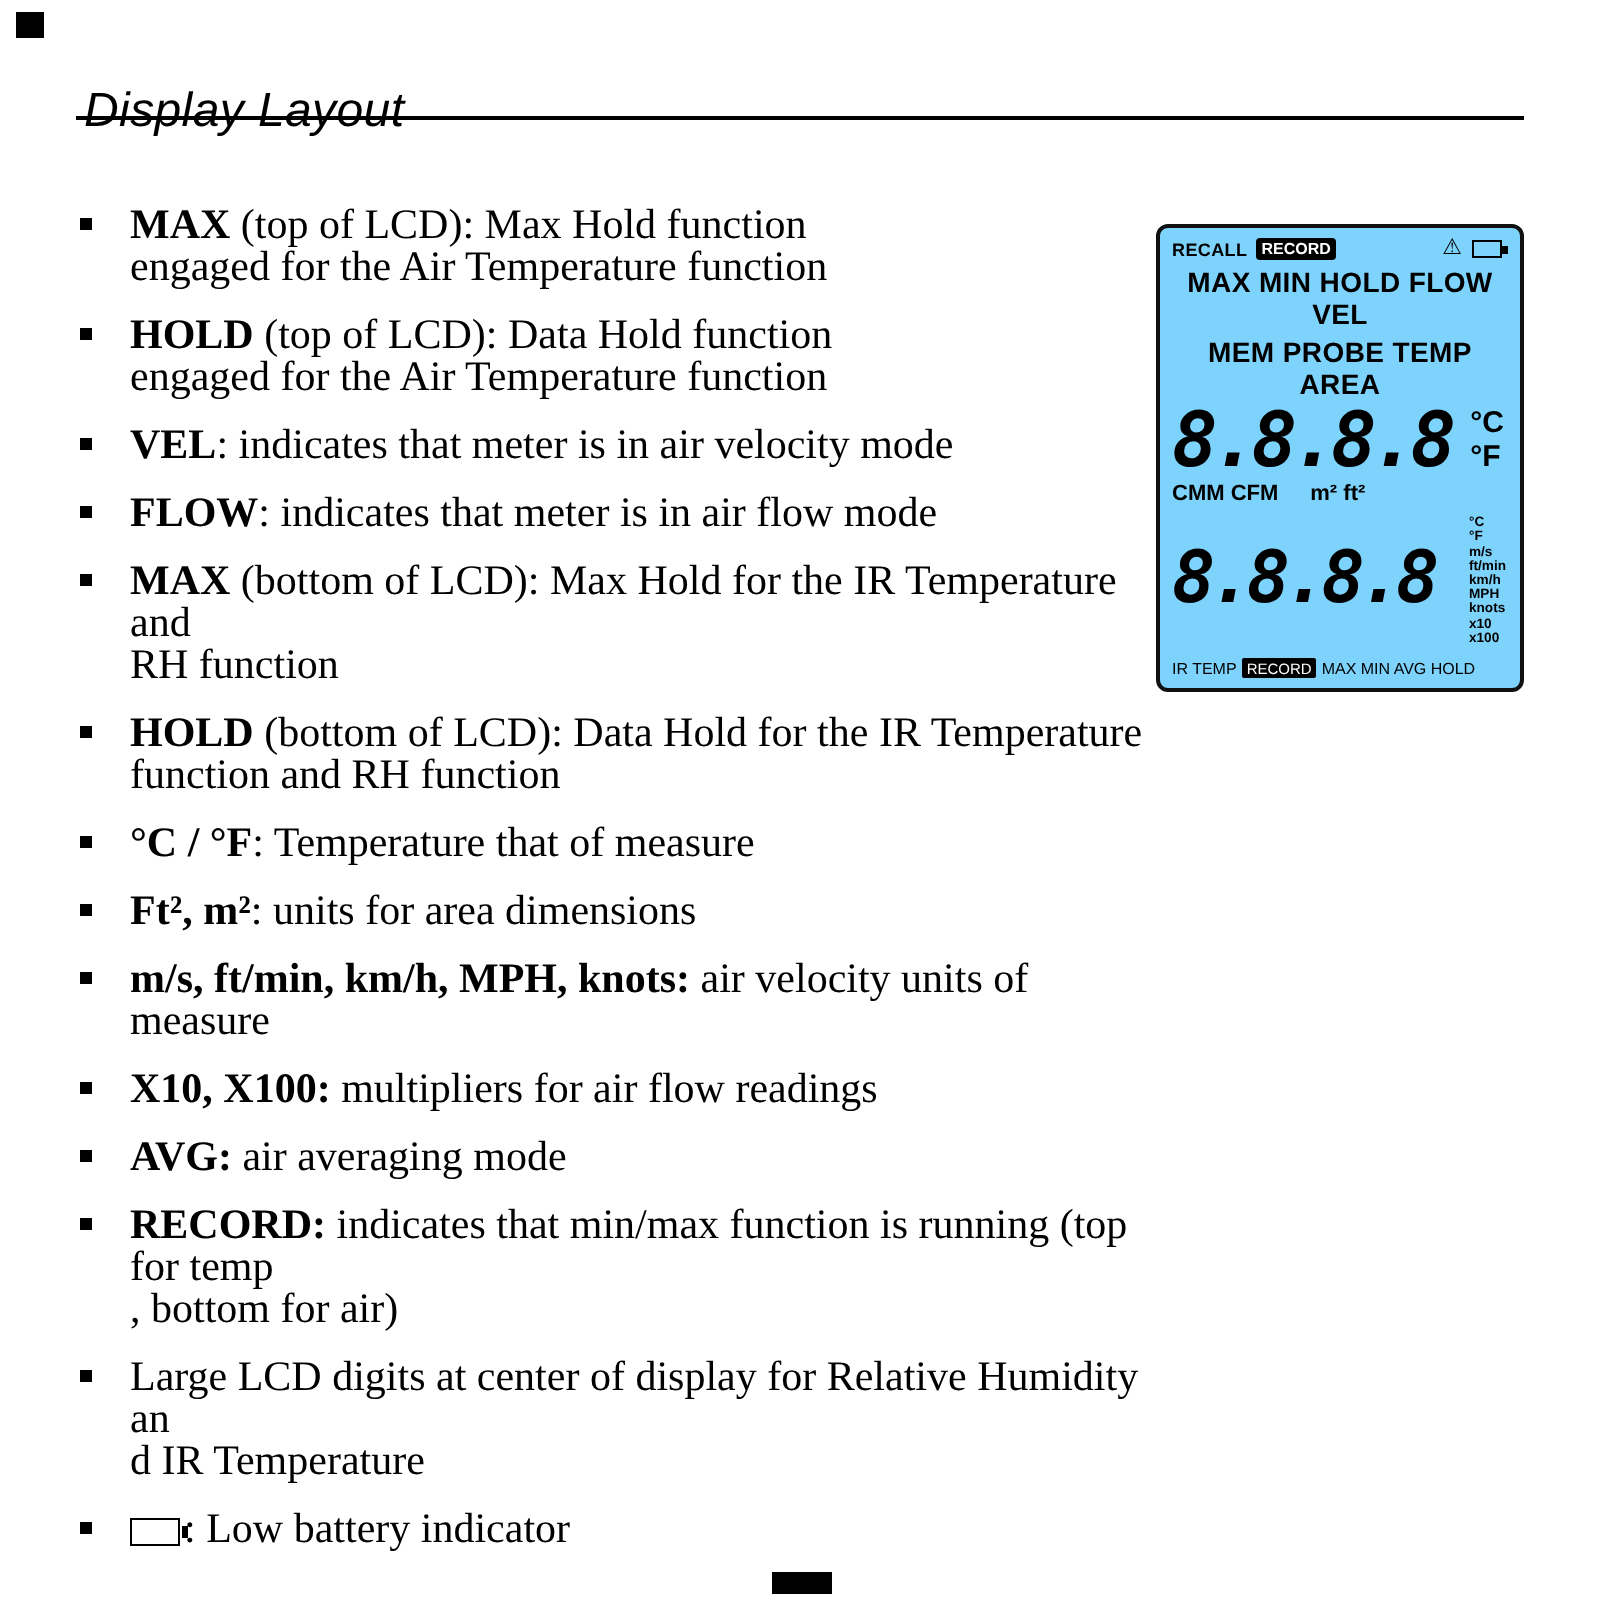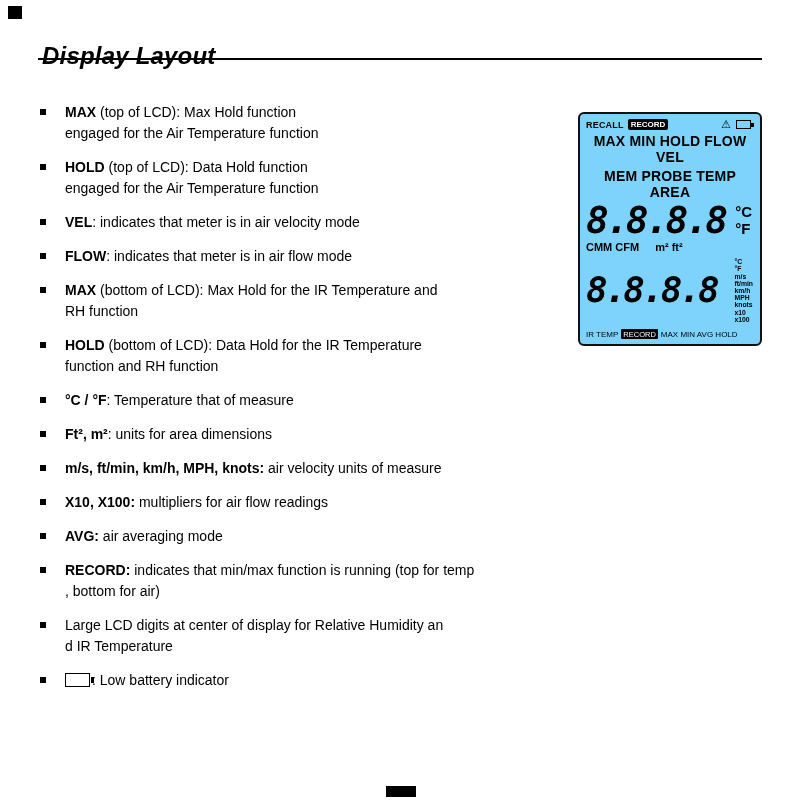--- a/index.html
+++ b/index.html
@@ -9,28 +9,28 @@
     background: #ffffff; color: #000000;
     font-family: "Liberation Sans", "DejaVu Sans", sans-serif;
     position: relative; overflow: hidden;
   }
 
   .corner-mark { position: absolute; left: 8px; top: 6px; width: 14px; height: 13px; background: #000; }
   .footer-mark { position: absolute; left: 386px; top: 786px; width: 30px; height: 11px; background: #000; }
 
   .title {
     position: absolute; left: 42px; top: 26px;
-    font-size: 24px; font-weight: bold; font-style: italic; letter-spacing: 0.2px;
+    font-size: 24px; font-weight: normal; font-style: italic; letter-spacing: 0.2px;
   }
   .title-rule { position: absolute; left: 38px; top: 58px; width: 724px; height: 0; border-top: 2px solid #000; }
 
   .bullets { position: absolute; left: 40px; top: 102px; width: 545px; list-style: none; margin: 0; padding: 0; }
   .bullet { display: flex; margin-bottom: 13px; }
   .bullet-marker { flex: 0 0 auto; width: 6px; height: 6px; background: #000; margin-top: 7px; }
-  .bullet-body { margin-left: 19px; font-size: 14px; line-height: 21px; }
+  .bullet-body { margin-left: 19px; font-size: 21px; line-height: 21px; font-family: Liberation Serif, serif; }
   .bullet-bold { font-weight: bold; }
   .bullet-text { white-space: pre-line; }
 
   .bat-icon {
     display: inline-block; vertical-align: -2px; width: 25px; height: 14px;
     border: 1.7px solid #000; position: relative; margin-right: 2px; background: #fff;
   }
   .bat-icon::after {
     content: ""; position: absolute; right: -5px; top: 3px; width: 3.5px; height: 6px; background: #000;
   }

